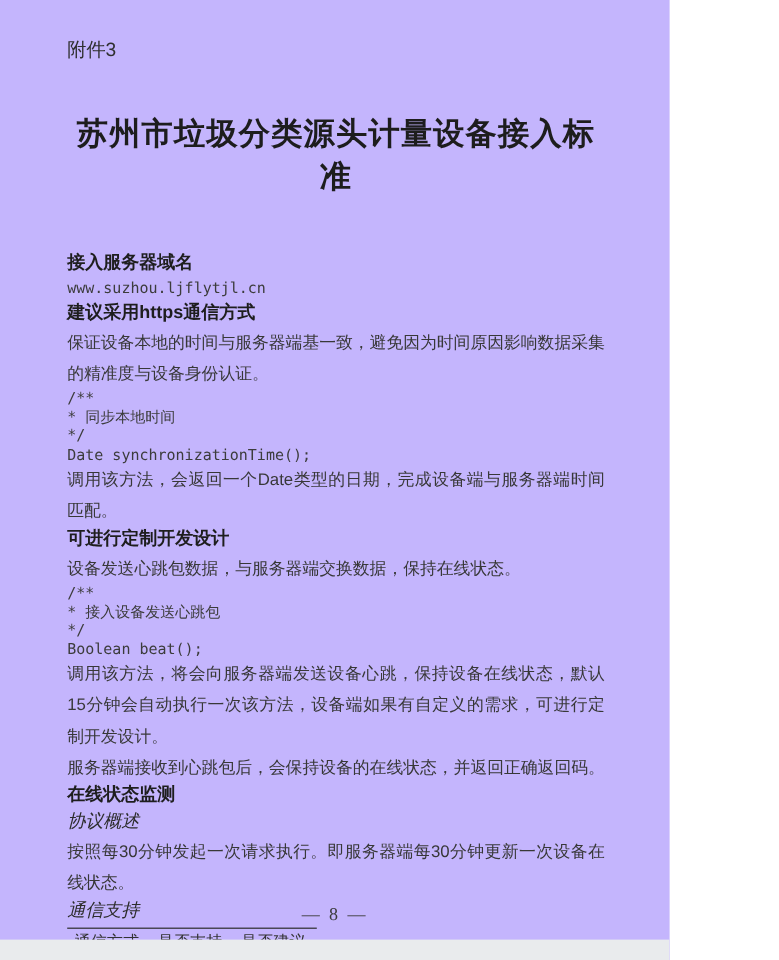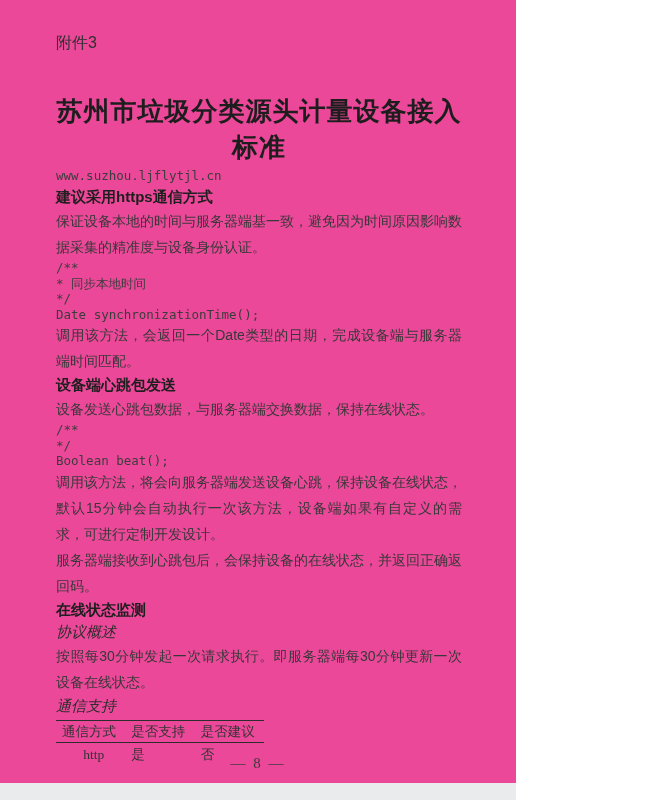--- a/index.html
+++ b/index.html
@@ -2,23 +2,23 @@
 <html><head>
 <meta charset="utf-8">
 <style>
   html, body {
     margin: 0;
     padding: 0;
     background: #ffffff;
   }
   .page {
     position: relative;
-    width: 516px;
+    width: 558px;
     height: 800px;
-    background: #ec4899;
+    background: #c4b5fd;
     overflow: hidden;
     font-family: "Liberation Sans", sans-serif;
     color: #3a3a3a;
   }
   .content {
     padding: 32px 54px 0 56px;
   }
   .attachment-label {
     font-size: 16px;
     line-height: 22px;
@@ -120,36 +120,38 @@
 </head>
 <body>
 
 <div class="page">
   <div class="content">
 
     <div class="attachment-label">附件3</div>
 
     <h1 class="doc-title">苏州市垃圾分类源头计量设备接入标准</h1>
 
+    <h2 class="h2 first">接入服务器域名</h2>
     <div class="mono-line">www.suzhou.ljflytjl.cn</div>
 
     <h2 class="h2">建议采用https通信方式</h2>
     <p class="para">保证设备本地的时间与服务器端基一致，避免因为时间原因影响数据采集的精准度与设备身份认证。</p>
     <div class="code-block">
       <div class="mono-line">/**</div>
       <div class="mono-line">* 同步本地时间</div>
       <div class="mono-line">*/</div>
       <div class="mono-line">Date synchronizationTime();</div>
     </div>
     <p class="para">调用该方法，会返回一个Date类型的日期，完成设备端与服务器端时间匹配。</p>
 
-    <h2 class="h2">设备端心跳包发送</h2>
+    <h2 class="h2">可进行定制开发设计</h2>
     <p class="para">设备发送心跳包数据，与服务器端交换数据，保持在线状态。</p>
     <div class="code-block">
       <div class="mono-line">/**</div>
+      <div class="mono-line">* 接入设备发送心跳包</div>
       <div class="mono-line">*/</div>
       <div class="mono-line">Boolean beat();</div>
     </div>
     <p class="para">调用该方法，将会向服务器端发送设备心跳，保持设备在线状态，默认15分钟会自动执行一次该方法，设备端如果有自定义的需求，可进行定制开发设计。</p>
     <p class="para">服务器端接收到心跳包后，会保持设备的在线状态，并返回正确返回码。</p>
 
     <h2 class="h2">在线状态监测</h2>
     <h3 class="h3-italic">协议概述</h3>
     <p class="para">按照每30分钟发起一次请求执行。即服务器端每30分钟更新一次设备在线状态。</p>
     <h3 class="h3-italic">通信支持</h3>

